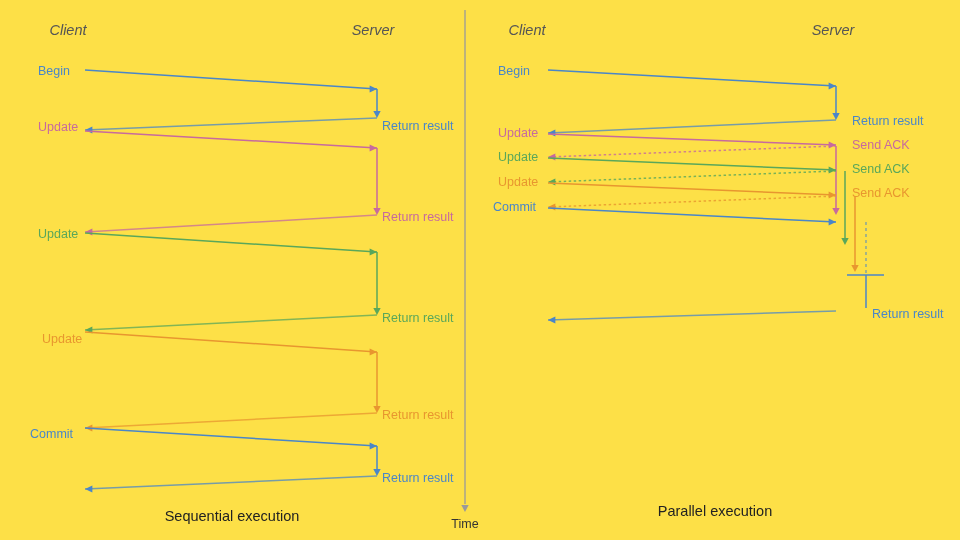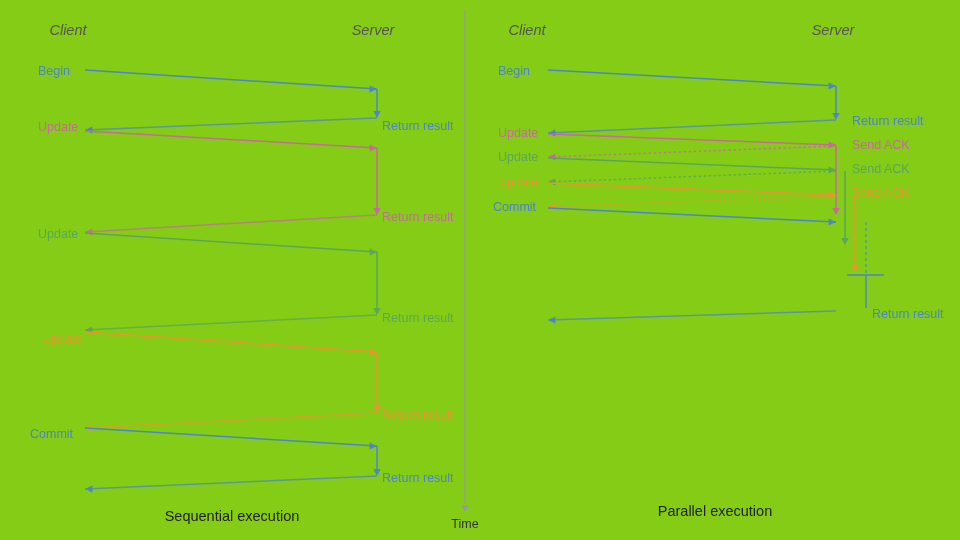--- a/index.html
+++ b/index.html
@@ -8,21 +8,21 @@
     padding: 0;
     background: #ffffff;
   }
   body {
     font-family: "Liberation Sans", sans-serif;
   }
   #canvas {
     position: relative;
     width: 960px;
     height: 540px;
-    background: #84cc16;
+    background: #fde047;
     overflow: hidden;
   }
   svg.layer {
     position: absolute;
     top: 0;
     left: 0;
     width: 960px;
     height: 540px;
   }
   .lane-title {

